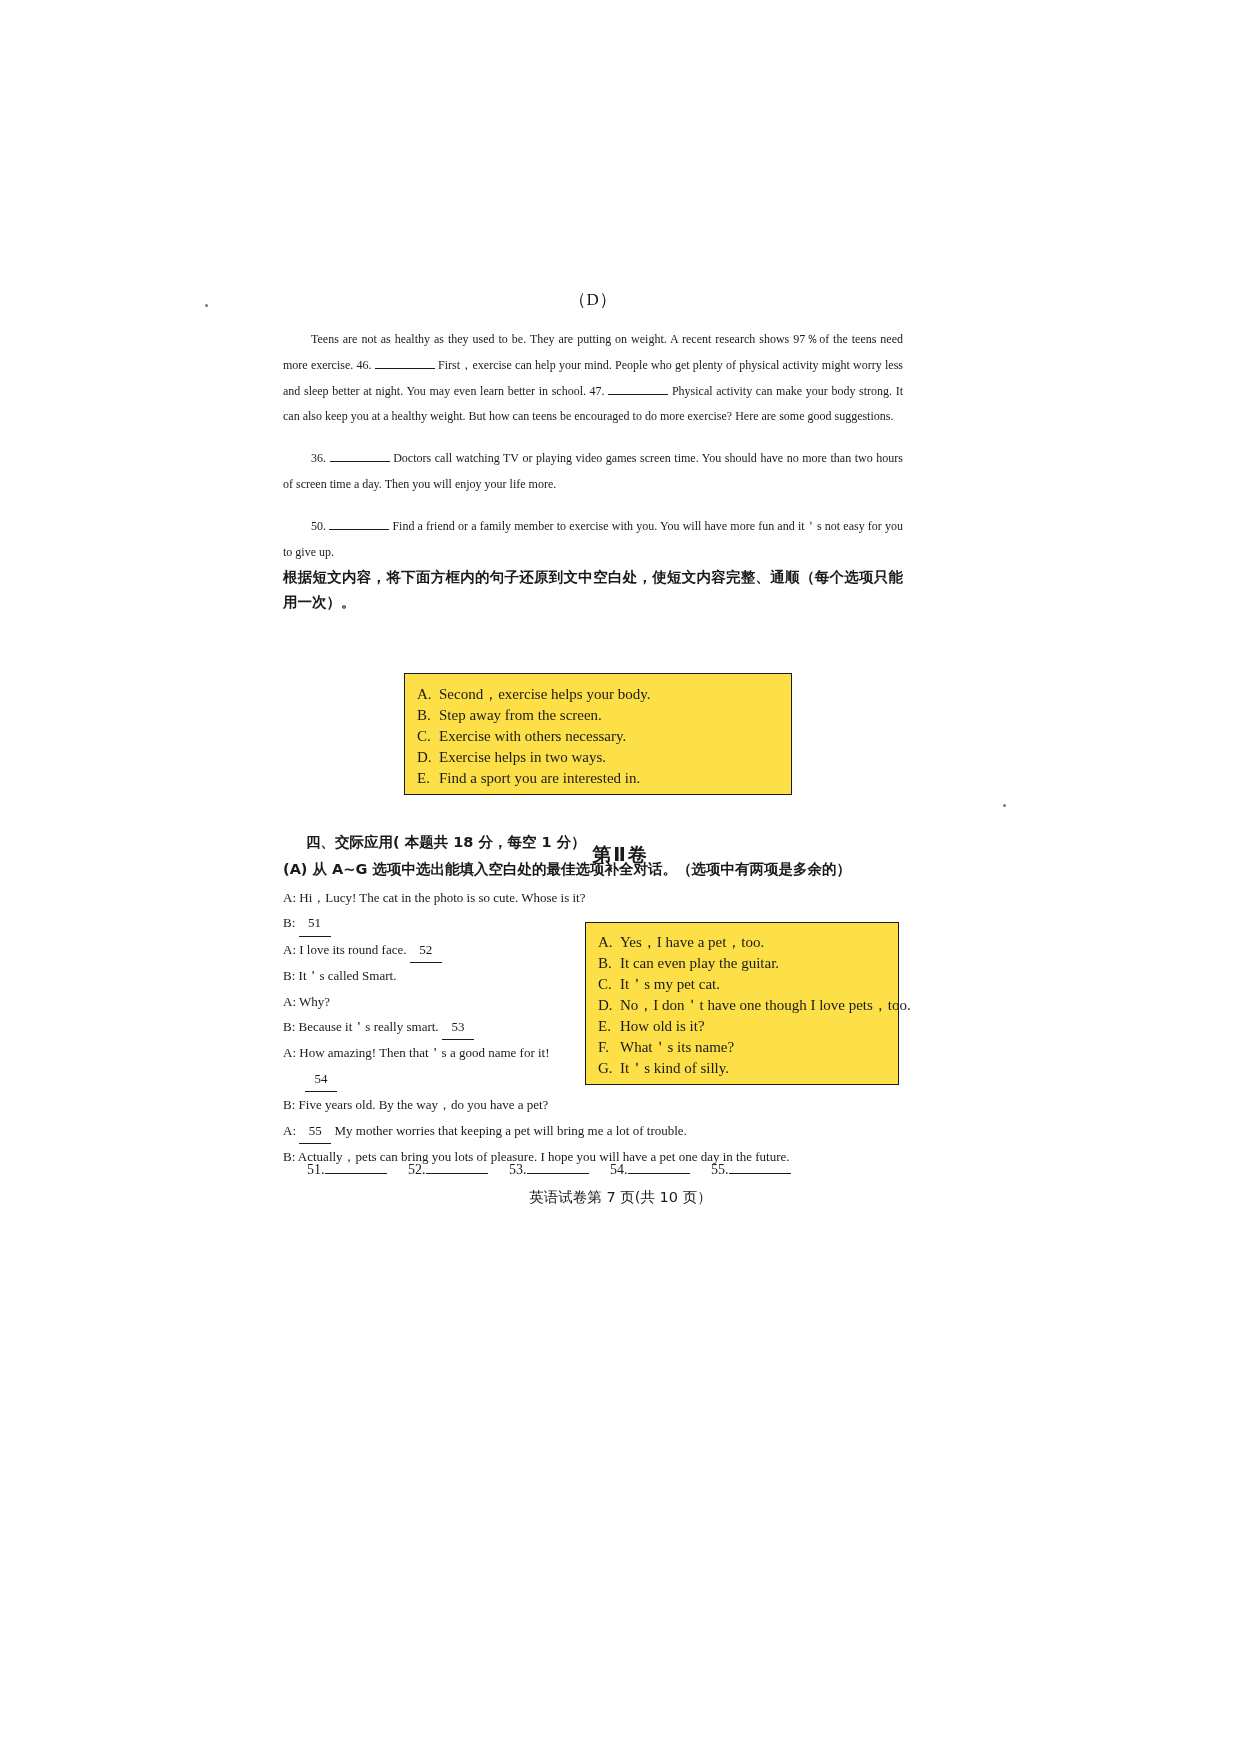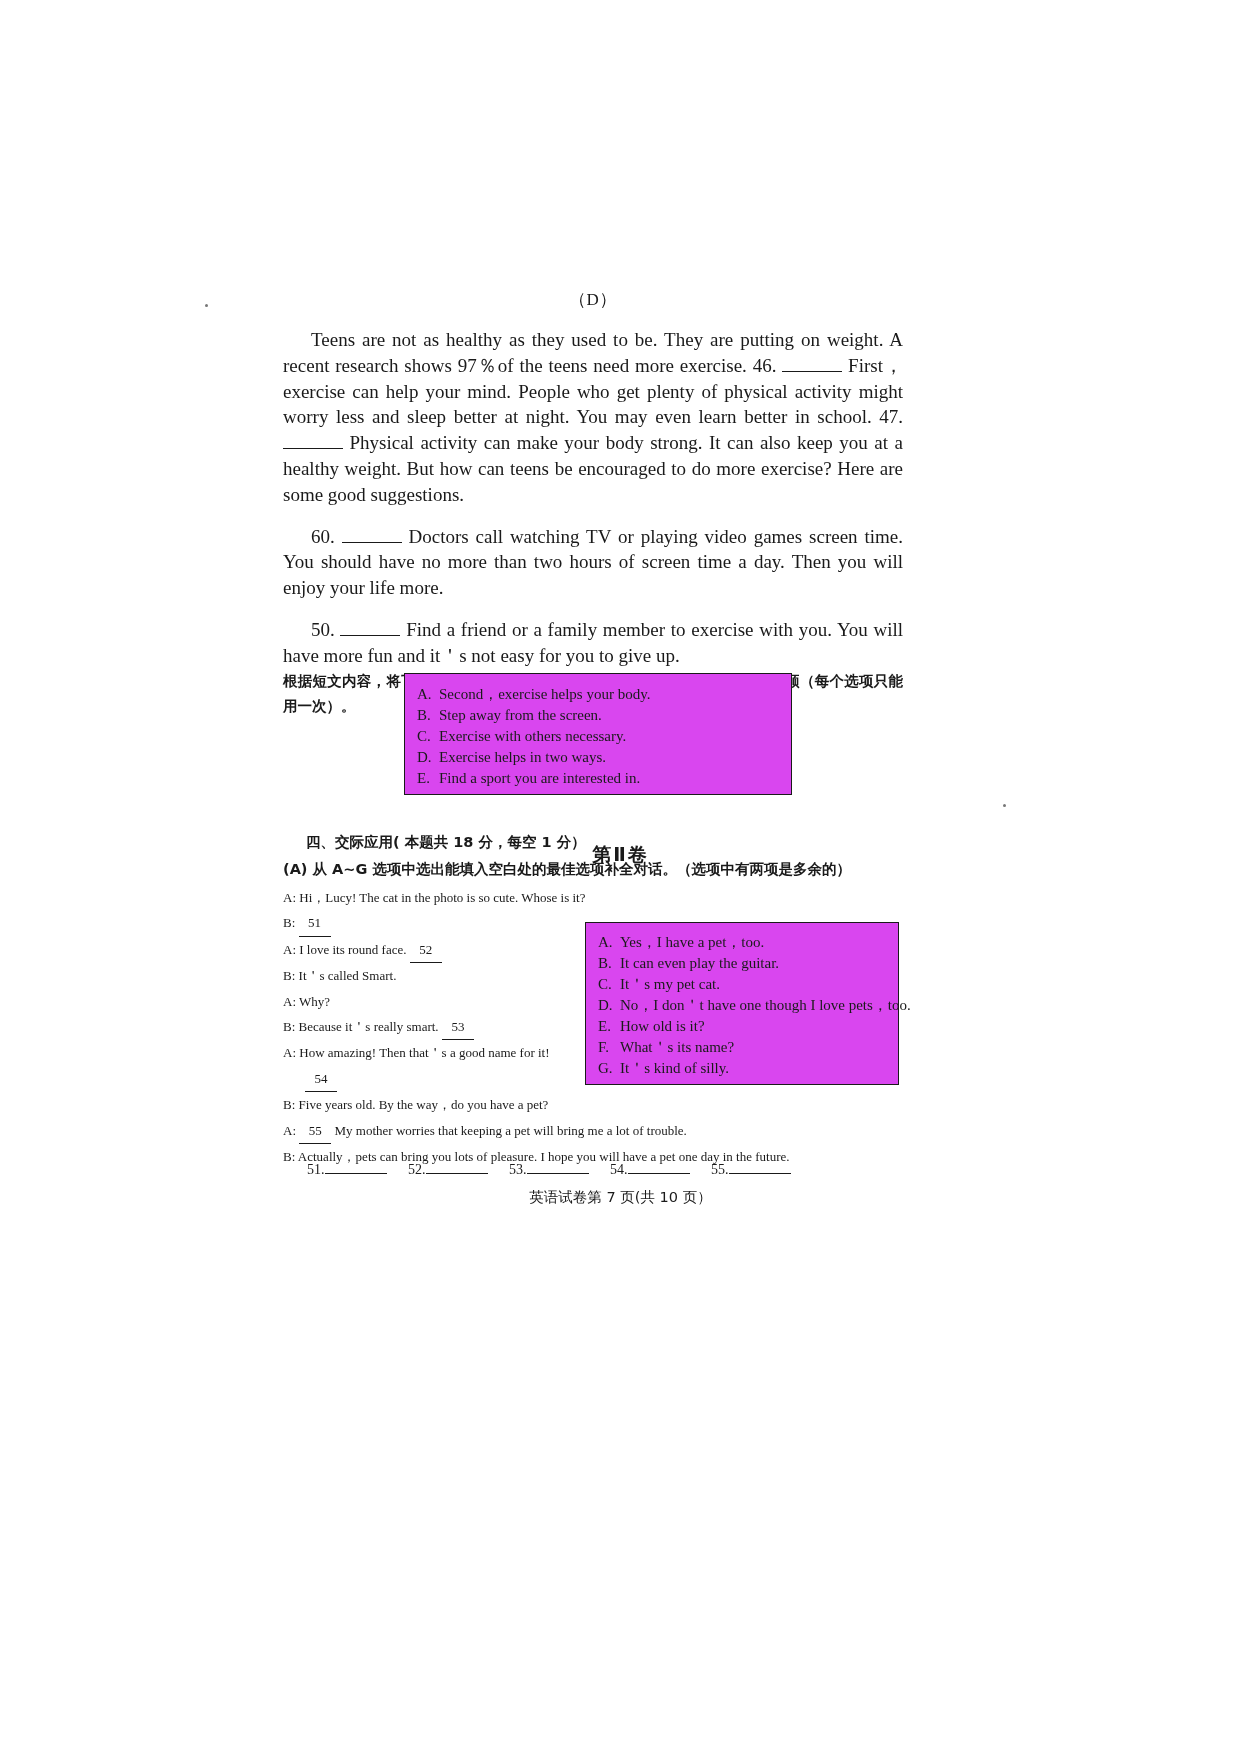--- a/index.html
+++ b/index.html
@@ -28,21 +28,21 @@
     width: 620px;
   }
   .section-title {
     text-align: center;
     font-size: 17px;
     letter-spacing: 0.5px;
     margin-bottom: 14px;
     font-family: "Liberation Serif", serif;
   }
   p.para {
-    font-size: 19px;
+    font-size: 12px;
     line-height: 25.8px;
     margin: 16px 0 0 0;
     text-align: justify;
     text-justify: inter-word;
     font-family: "Liberation Serif", serif;
   }
   p.indent {
     text-indent: 28px;
   }
   .blank-line {
@@ -59,21 +59,21 @@
     font-weight: 600;
   }
   .instruction {
     margin-top: 0;
     width: 620px;
     text-align: justify;
   }
   .optbox {
     position: absolute;
     border: 1.2px solid #1a1a1a;
-    background: #d946ef;
+    background: #fde047;
   }
   .optbox .opt {
     font-size: 15px;
     line-height: 21px;
     font-family: "Liberation Serif", serif;
     white-space: nowrap;
   }
   .optbox .opt .lbl {
     display: inline-block;
     width: 22px;
@@ -187,21 +187,21 @@
 <div class="page">
 
   <div class="dot-tl"></div>
   <div class="dot-tr"></div>
 
   <div class="content">
     <div class="section-title">（D）</div>
 
     <p class="para indent"><span>Teens are not as healthy as they used to be. They are putting on weight. A recent research shows 97％of the teens need more exercise. 46.</span> <span class="blank-line bl-60"></span> <span>First，exercise can help your mind. People who get plenty of physical activity might worry less and sleep better at night. You may even learn better in school. 47.</span> <span class="blank-line bl-60"></span> <span>Physical activity can make your body strong. It can also keep you at a healthy weight. But how can teens be encouraged to do more exercise? Here are some good suggestions.</span></p>
 
-    <p class="para indent"><span>60.</span> <span class="blank-line bl-60"></span> <span>Doctors call watching TV or playing video games screen time. You should have no more than two hours of screen time a day. Then you will enjoy your life more.</span></p>
+    <p class="para indent"><span>36.</span> <span class="blank-line bl-60"></span> <span>Doctors call watching TV or playing video games screen time. You should have no more than two hours of screen time a day. Then you will enjoy your life more.</span></p>
 
 
     <p class="para indent"><span>50.</span> <span class="blank-line bl-60"></span> <span>Find a friend or a family member to exercise with you. You will have more fun and it＇s not easy for you to give up.</span></p>
 
 
     <div class="cn instruction">根据短文内容，将下面方框内的句子还原到文中空白处，使短文内容完整、通顺（每个选项只能用一次）。</div>
   </div>
 
   <div class="optbox" id="optbox-1">
     <div class="opt"><span class="lbl">A.</span><span>Second，exercise helps your body.</span></div>

